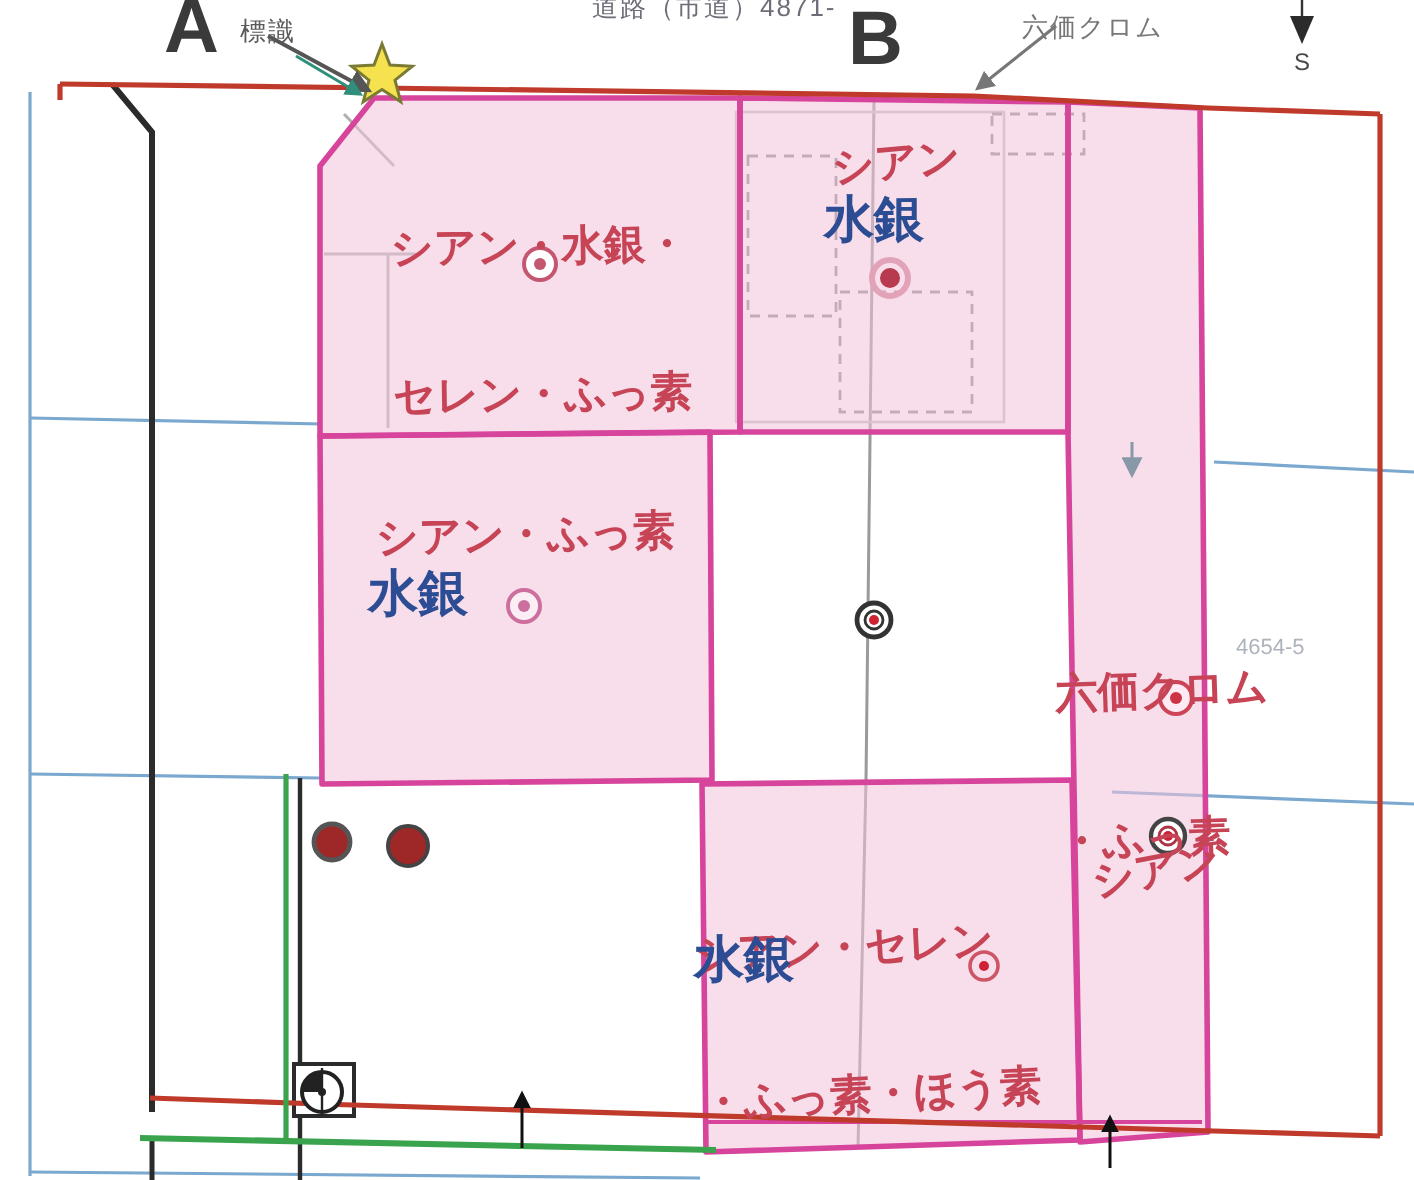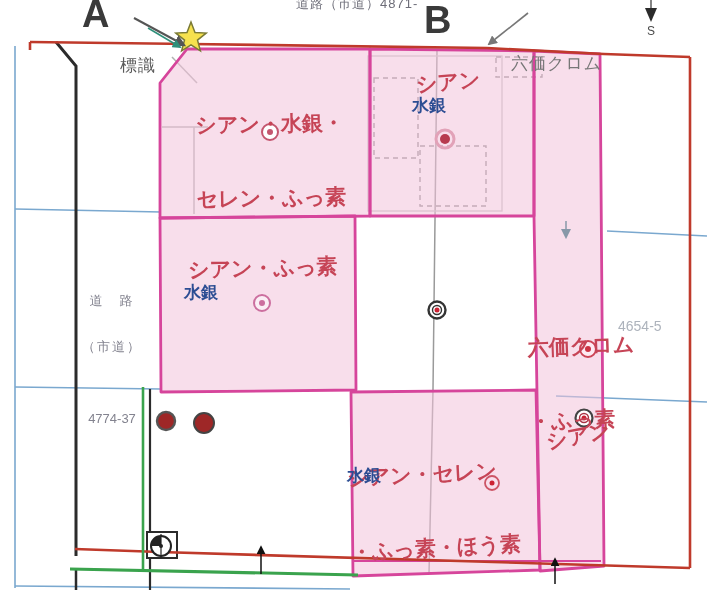--- a/index.html
+++ b/index.html
@@ -4,27 +4,27 @@
 <style>
   html,body{margin:0;padding:0;background:#ffffff;}
   #stage{
     position:relative;width:707px;height:590px;overflow:hidden;
     background:#ffffff;
     font-family:"Liberation Sans","DejaVu Sans",sans-serif;
   }
   #stage svg{position:absolute;left:0;top:0;}
   .lbl{position:absolute;white-space:pre;line-height:1.18;}
   .big-letter{font-size:38px;font-weight:bold;color:#3a3a3a;}
-  .small-note{font-size:17px;color:#5a5a5a;letter-spacing:1px;margin-top:48px;}
+  .small-note{font-size:13px;color:#5a5a5a;letter-spacing:1px;}
   .road-top{font-size:13px;color:#6d6d78;letter-spacing:1px;}
   .road-left{font-size:13px;color:#83838f;text-align:center;letter-spacing:2px;}
   .road-left .num{letter-spacing:0;}
   .zone-red{font-size:21px;font-weight:bold;color:#c64456;}
-  .zone-blue{font-size:17px;font-weight:bold;color:#2c4d93;}
-  .faint{font-size:14px;color:#adb3bc;}
+  .zone-blue{font-size:25px;font-weight:bold;color:#2c4d93;}
+  .faint{font-size:11px;color:#adb3bc;}
   .compass-s{font-size:12px;color:#4a4a4a;}
 </style>
 </head>
 <body>
 
 <div id="stage">
 
   <svg width="707" height="590" viewBox="0 0 707 590">
     <defs>
       <marker id="ah-dark" viewBox="0 0 10 10" refX="8" refY="5" markerWidth="6" markerHeight="6" orient="auto">
@@ -162,25 +162,20 @@
     </g>
   </svg>
 
   <div class="lbl big-letter" style="left:82px;top:-8px;">A</div>
   <div class="lbl small-note" style="left:120px;top:8px;">標識</div>
   <div class="lbl road-top" style="left:296px;top:-4px;">道路（市道）4871-</div>
   <div class="lbl big-letter" style="left:424px;top:-2px;">B</div>
   <div class="lbl small-note" style="left:511px;top:6px;color:#777;">六価クロム</div>
   <div class="lbl compass-s" style="left:647px;top:24px;">S</div>
 
-  <div class="lbl road-left" style="left:80px;top:262px;width:64px;">
-    <div>道　路</div>
-    <div>（市道）</div>
-    <div class="num" style="margin-top:26px;">4774-37</div>
-  </div>
 
   <div class="lbl zone-red" style="left:196px;top:62px;transform:rotate(-1deg);">
     <div>シアン・水銀・</div>
     <div>セレン・ふっ素</div>
   </div>
 
   <div class="lbl zone-red" style="left:416px;top:70px;transform:rotate(-5deg);">シアン</div>
   <div class="lbl zone-blue" style="left:412px;top:96px;">水銀</div>
 
   <div class="lbl zone-red" style="left:188px;top:256px;transform:rotate(-1.5deg);">シアン・ふっ素</div>

